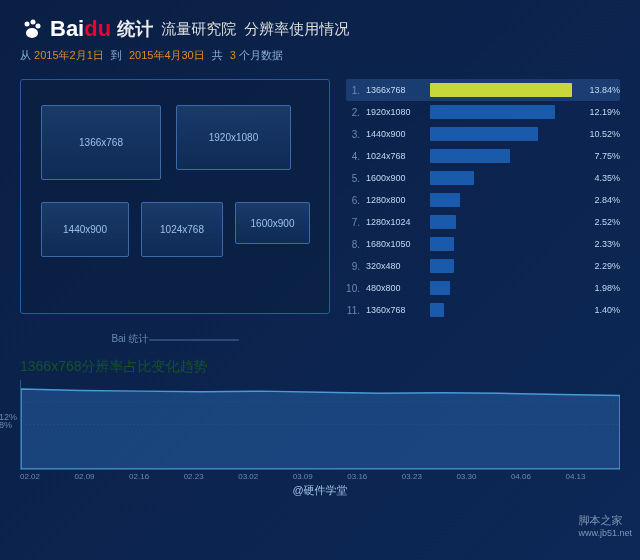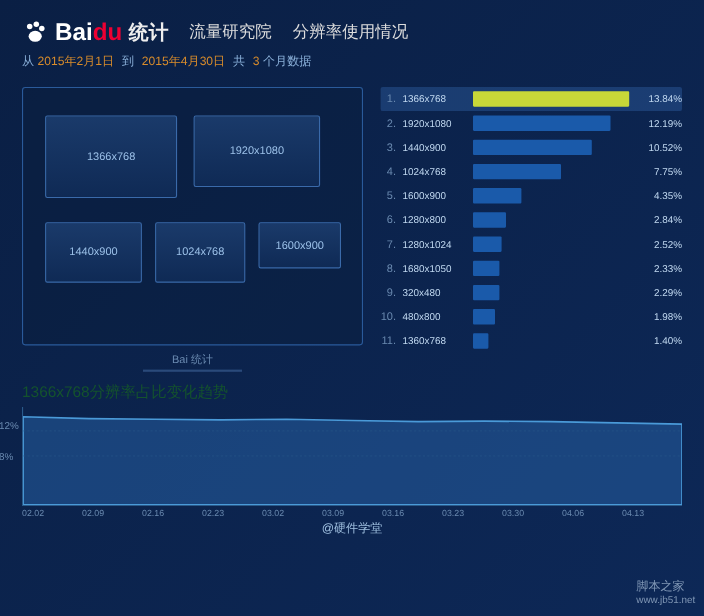--- a/index.html
+++ b/index.html
@@ -1,50 +1,50 @@
 <!DOCTYPE html>
 <html><head>
 <meta charset="utf-8">
 <style>
 *{margin:0;padding:0;box-sizing:border-box;font-family:Arial,"Microsoft YaHei",sans-serif}
 body{background:linear-gradient(135deg,#0a1f44,#0d2857);color:#fff;width:640px;height:560px;overflow:hidden;position:relative}
 .header{padding:16px 20px 8px}
-.logo-row{display:flex;align-items:center;gap:11px}
+.logo-row{display:flex;align-items:center;gap:0}
 .logo{display:flex;align-items:center;gap:6px;font-size:22px;font-weight:bold}
 .paw{width:24px;height:24px}
 .logo-sub{font-size:18px;color:#eee}
 .title{font-size:15px;color:#ddd;margin-left:8px}
 .date-row{font-size:11px;margin-top:6px;color:#8ab0d9}
 .date-row .orange{color:#d98c2b}
 .date-row .sep{color:#8ab0d9;margin:0 4px}
 .main{display:flex;padding:8px 20px 0;gap:16px}
 .monitor-area{width:310px}
 .monitor{border:1px solid #2a5a9a;border-radius:3px;background:rgba(10,30,60,.4);padding:20px;height:235px;position:relative}
 .tile{position:absolute;border:1px solid #3a6aaa;background:linear-gradient(#1a3a6a,#0f2a55);display:flex;align-items:center;justify-content:center;font-size:10px;color:#9bc0e8;border-radius:2px}
-.monitor-stand{height:26px;display:flex;flex-direction:column;align-items:center;justify-content:center;font-size:10px;color:#6a8ab0;margin-top:2px}
+.monitor-stand{height:26px;display:flex;flex-direction:row;align-items:center;justify-content:center;font-size:10px;color:#6a8ab0;margin-top:12px}
 .stand-base{width:90px;height:2px;background:#2a4a7a;margin-top:2px}
 .ranking{flex:1;font-size:10px}
 .rank-row{display:flex;align-items:center;height:22px;gap:6px}
 .rank-num{width:14px;text-align:right;color:#6a8ab0}
 .rank-label{width:58px;color:#c0d8f0;font-size:9px}
 .rank-bar-wrap{flex:1;height:14px;position:relative}
 .rank-bar{height:14px;background:#1a5aaa;border-radius:1px}
 .rank-bar.hl{background:#c8d838}
 .rank-pct{width:42px;text-align:right;color:#c0d8f0;font-size:9px;white-space:nowrap}
 .rank-row.hl{background:rgba(50,100,170,.4);border-radius:2px}
 .trend{padding:6px 20px 0}
 .trend-title{font-size:14px;color:#14532d;margin-bottom:4px}
 .chart{height:90px;position:relative;border-left:1px solid #2a5a8a;border-bottom:1px solid #2a5a8a}
 .chart svg{width:100%;height:100%}
 .ylab{position:absolute;left:-22px;font-size:9px;color:#6a8ab0}
 .xlabels{display:flex;justify-content:flex-start;font-size:8px;color:#6a8ab0;padding-top:2px}
 .xlabels span{flex:1;text-align:left}
 .year{font-size:8px;color:#6a8ab0;margin-top:-1px}
 .footer{text-align:center;font-size:11px;color:#a0c0e0;margin-top:2px}
-.watermark{position:absolute;right:8px;bottom:10px;font-size:11px;color:rgba(200,220,240,.6)}
+.watermark{position:absolute;right:8px;bottom:22px;font-size:11px;color:rgba(200,220,240,.6)}
 .watermark .sub{font-size:9px}
 </style>
 </head>
 <body>
 
 <div class="header">
   <div class="logo-row">
     <div class="logo">
       <svg class="paw" viewBox="0 0 24 24">
           <circle cx="7" cy="7" r="2.5" fill="#fff"></circle>
@@ -171,21 +171,21 @@
           <div class="rank-bar" style="width:10%"></div>
         </div>
     <span class="rank-pct">1.40%</span>
       </div>
     </div>
 </div>
 
 <div class="trend">
   <div class="trend-title">1366x768分辨率占比变化趋势</div>
   <div class="chart">
-    <span class="ylab" style="top:12px">12%</span>
+    <span class="ylab" style="top:32px">12%</span>
     <span class="ylab" style="top:40px">8%</span>
     <svg viewBox="0 0 600 90" preserveAspectRatio="none">
       <path id="area" fill="rgba(40,100,170,.5)" stroke="#4a9ad8" stroke-width="1.5" d="M0,90 L0,9 L60,10.6875 L120,11.25 L180,11.8125 L240,11.25 L300,12.375 L360,13.5 L420,12.9375 L480,13.5 L540,14.625 L600,15.75 L600,90 Z"></path>
       <line x1="0" y1="22" x2="600" y2="22" stroke="#2a5a8a" stroke-width="0.5" stroke-dasharray="2"></line>
       <line x1="0" y1="45" x2="600" y2="45" stroke="#2a5a8a" stroke-width="0.5" stroke-dasharray="2"></line>
     </svg>
   </div>
   <div class="xlabels" id="xlabels">
       <span>02.02</span>
       <span>02.09</span>

